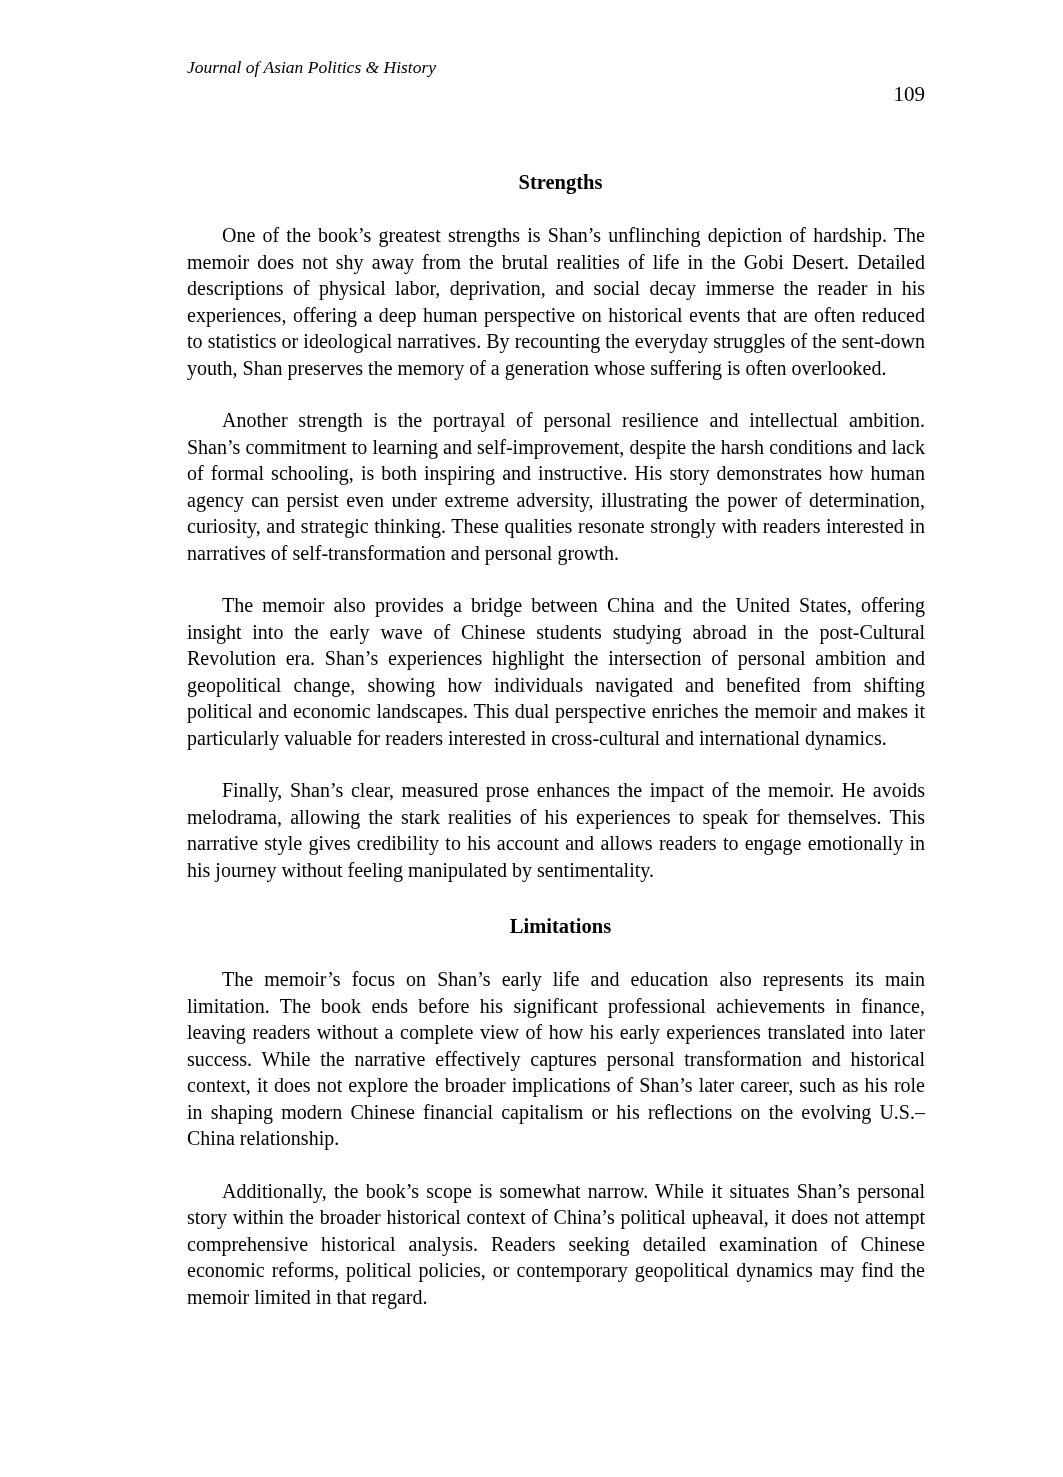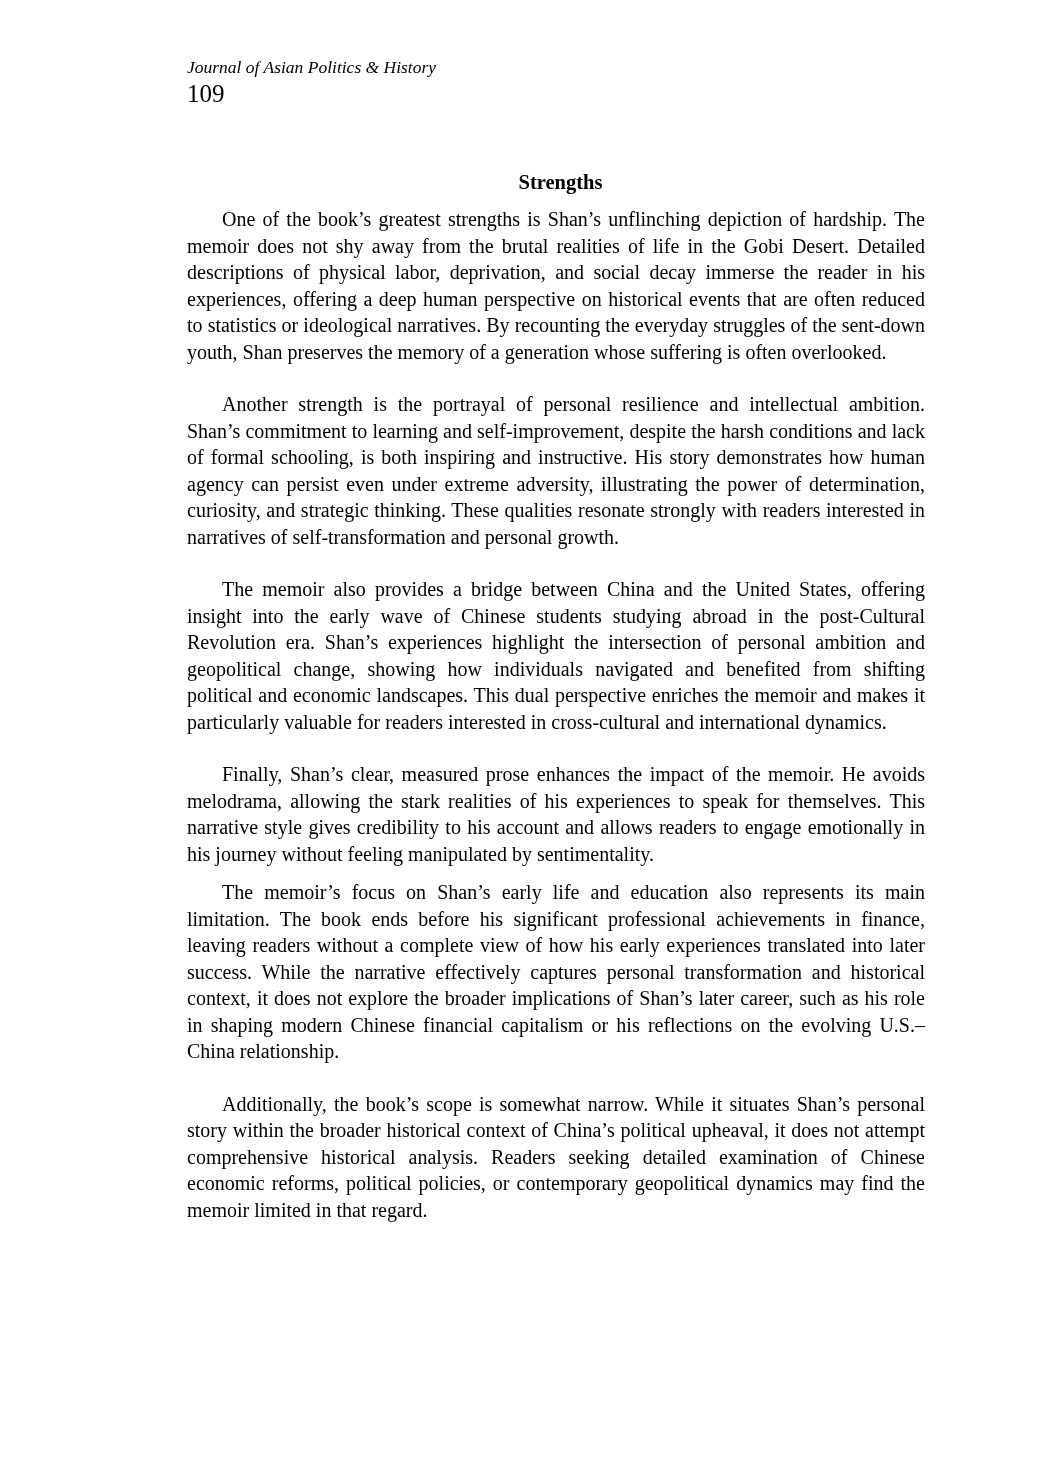--- a/index.html
+++ b/index.html
@@ -17,21 +17,22 @@
     box-sizing: border-box;
     padding: 56px 123px 0 187px;
     overflow: hidden;
   }
   .journal-title {
     font-style: italic;
     font-size: 17.5px;
     line-height: 22px;
   }
   .page-number {
-    font-size: 25px;
+    text-align: right;
+    font-size: 21px;
     line-height: 24px;
     margin-top: 4px;
   }
   .section-heading {
     font-weight: bold;
     font-size: 20.5px;
     line-height: 24px;
     padding-left: 9px;
     margin: 0;
     text-align: center;
@@ -43,21 +44,21 @@
     margin-top: 31px;
   }
   p.body-para {
     font-size: 20px;
     line-height: 26.5px;
     text-align: justify;
     text-indent: 35px;
     margin: 26px 0 0 0;
   }
   p.body-para.first-after-heading {
-    margin-top: 12px;
+    margin-top: 28px;
   }
 </style>
 </head>
 <body>
 
 <div class="page">
 
   <div class="journal-title">Journal of Asian Politics &amp; History</div>
 
   <div class="page-number">109</div>
@@ -65,18 +66,19 @@
   <h2 class="section-heading heading-strengths">Strengths</h2>
 
   <p class="body-para first-after-heading">One of the book’s greatest strengths is Shan’s unflinching depiction of hardship. The memoir does not shy away from the brutal realities of life in the Gobi Desert. Detailed descriptions of physical labor, deprivation, and social decay immerse the reader in his experiences, offering a deep human perspective on historical events that are often reduced to statistics or ideological narratives. By recounting the everyday struggles of the sent-down youth, Shan preserves the memory of a generation whose suffering is often overlooked.</p>
 
   <p class="body-para">Another strength is the portrayal of personal resilience and intellectual ambition. Shan’s commitment to learning and self-improvement, despite the harsh conditions and lack of formal schooling, is both inspiring and instructive. His story demonstrates how human agency can persist even under extreme adversity, illustrating the power of determination, curiosity, and strategic thinking. These qualities resonate strongly with readers interested in narratives of self-transformation and personal growth.</p>
 
   <p class="body-para">The memoir also provides a bridge between China and the United States, offering insight into the early wave of Chinese students studying abroad in the post-Cultural Revolution era. Shan’s experiences highlight the intersection of personal ambition and geopolitical change, showing how individuals navigated and benefited from shifting political and economic landscapes. This dual perspective enriches the memoir and makes it particularly valuable for readers interested in cross-cultural and international dynamics.</p>
 
   <p class="body-para">Finally, Shan’s clear, measured prose enhances the impact of the memoir. He avoids melodrama, allowing the stark realities of his experiences to speak for themselves. This narrative style gives credibility to his account and allows readers to engage emotionally in his journey without feeling manipulated by sentimentality.</p>
 
+  <h2 class="section-heading heading-limitations">Limitations</h2>
 
   <p class="body-para first-after-heading">The memoir’s focus on Shan’s early life and education also represents its main limitation. The book ends before his significant professional achievements in finance, leaving readers without a complete view of how his early experiences translated into later success. While the narrative effectively captures personal transformation and historical context, it does not explore the broader implications of Shan’s later career, such as his role in shaping modern Chinese financial capitalism or his reflections on the evolving U.S.–China relationship.</p>
 
   <p class="body-para">Additionally, the book’s scope is somewhat narrow. While it situates Shan’s personal story within the broader historical context of China’s political upheaval, it does not attempt comprehensive historical analysis. Readers seeking detailed examination of Chinese economic reforms, political policies, or contemporary geopolitical dynamics may find the memoir limited in that regard.</p>
 
 </div>
 
 </body></html>

